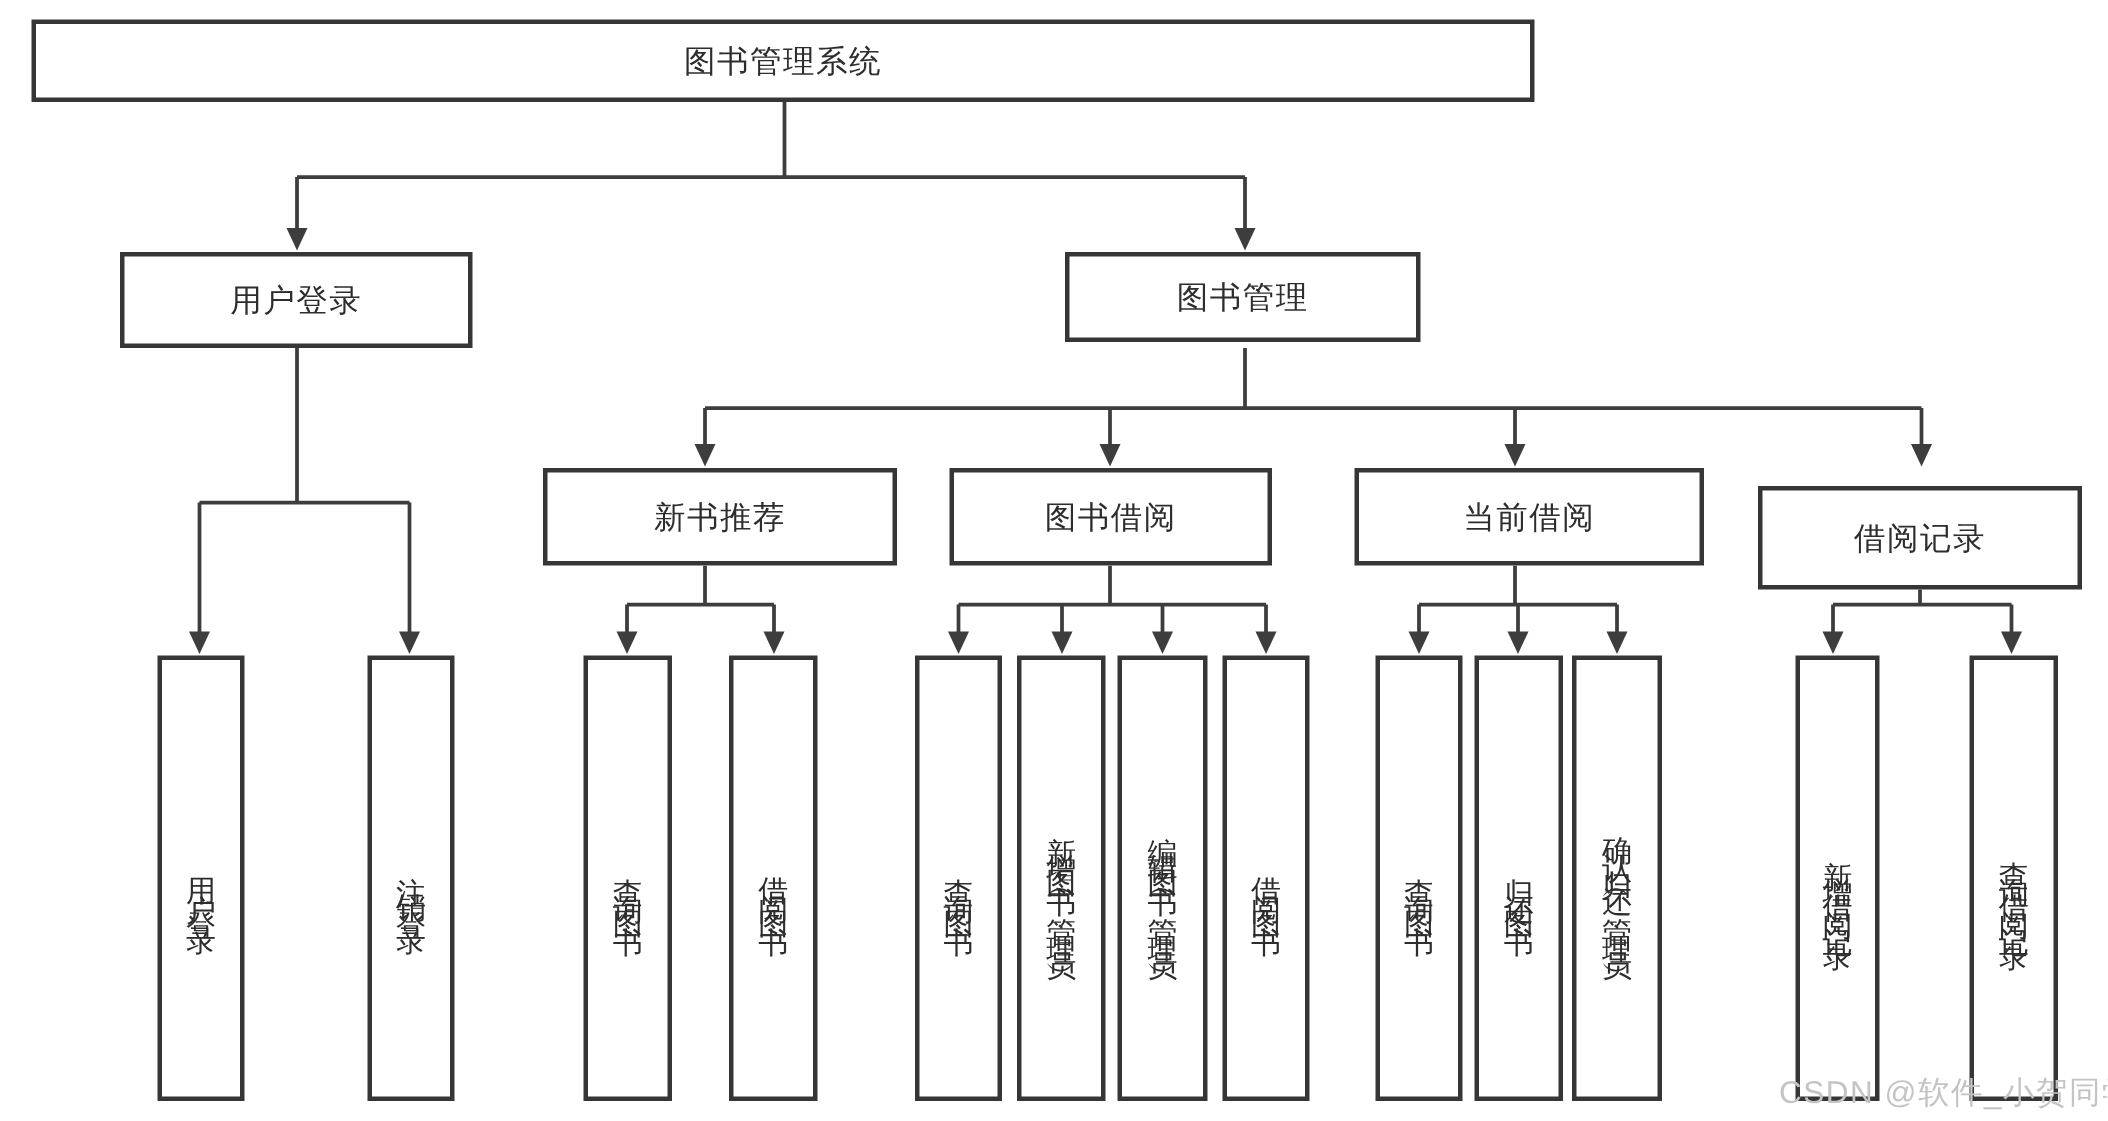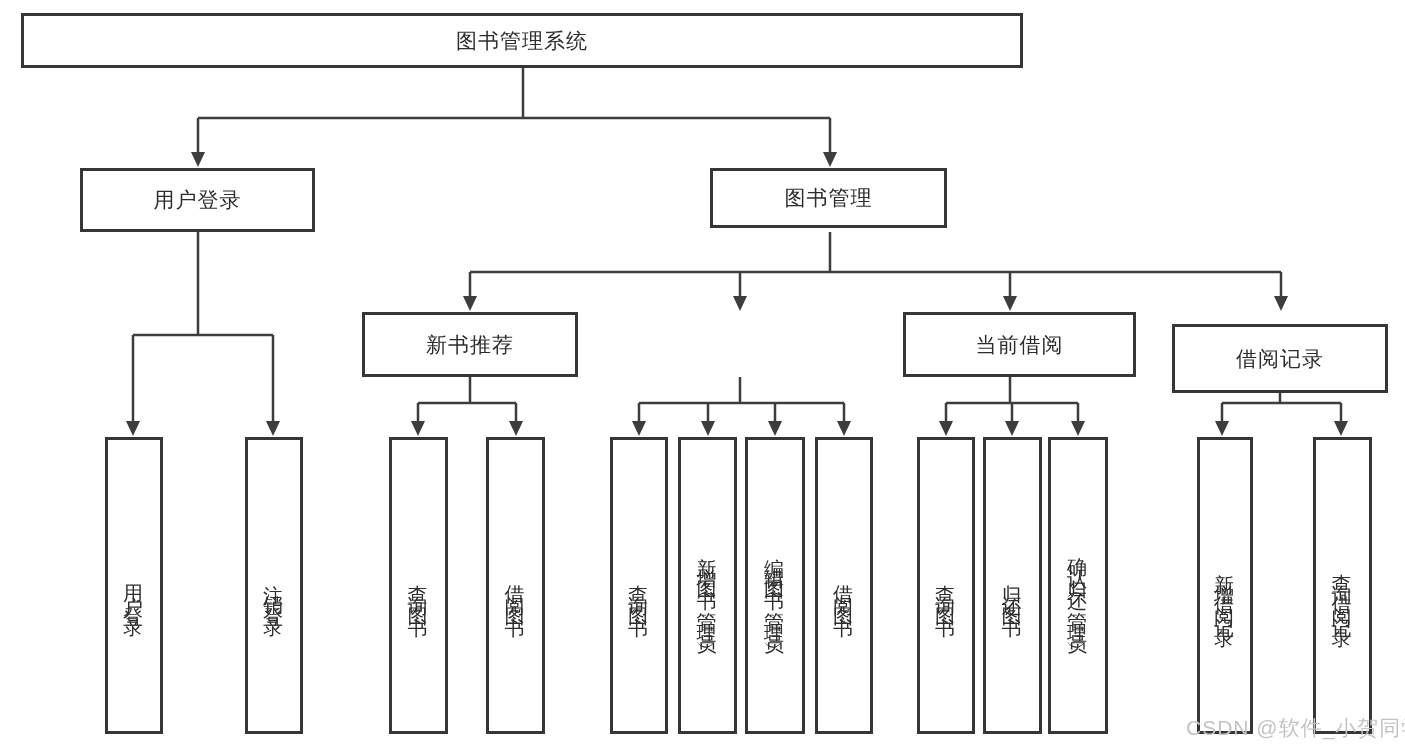--- a/index.html
+++ b/index.html
@@ -93,22 +93,25 @@
     <span>图书管理系统</span>
   </div>
 
   <div class="node hbox" style="left:80px;top:168px;width:235px;height:64px;">
     <span>用户登录</span>
   </div>
   <div class="node hbox" style="left:710px;top:168px;width:237px;height:60px;">
     <span>图书管理</span>
   </div>
 
-  <div class="node hbox" style="left:362px;top:312px;width:216px;height:65px;">
+  <div class="node hbox" style="left:362px;top:312px;width:236px;height:65px;">
     <span>新书推荐</span>
+  </div>
+  <div class="node hbox" style="left:633px;top:312px;width:215px;height:65px;">
+    <span>图书借阅</span>
   </div>
   <div class="node hbox" style="left:903px;top:312px;width:233px;height:65px;">
     <span>当前借阅</span>
   </div>
   <div class="node hbox" style="left:1172px;top:324px;width:216px;height:69px;">
     <span>借阅记录</span>
   </div>
 
   <div class="node vbox" style="left:105px;top:437px;width:58px;height:297px;">
     <span>用户登录</span>

